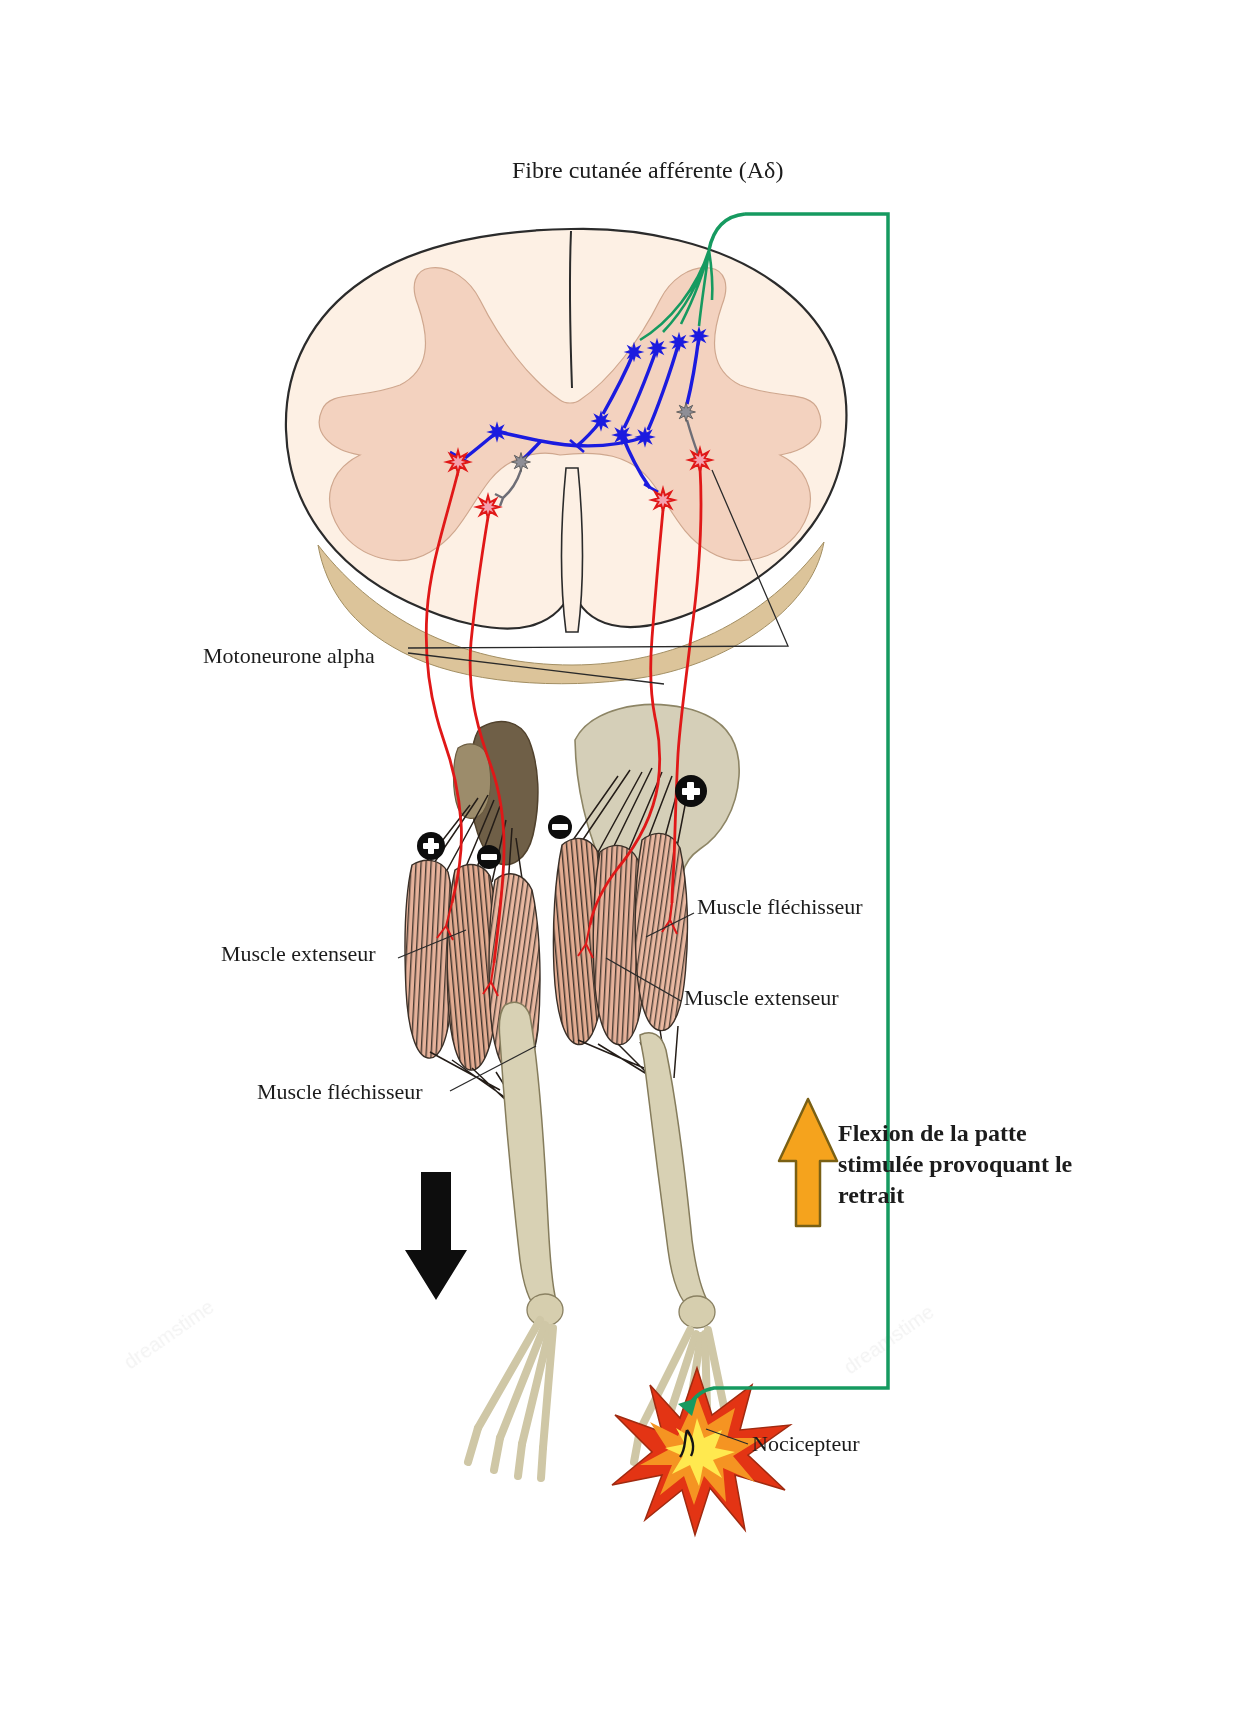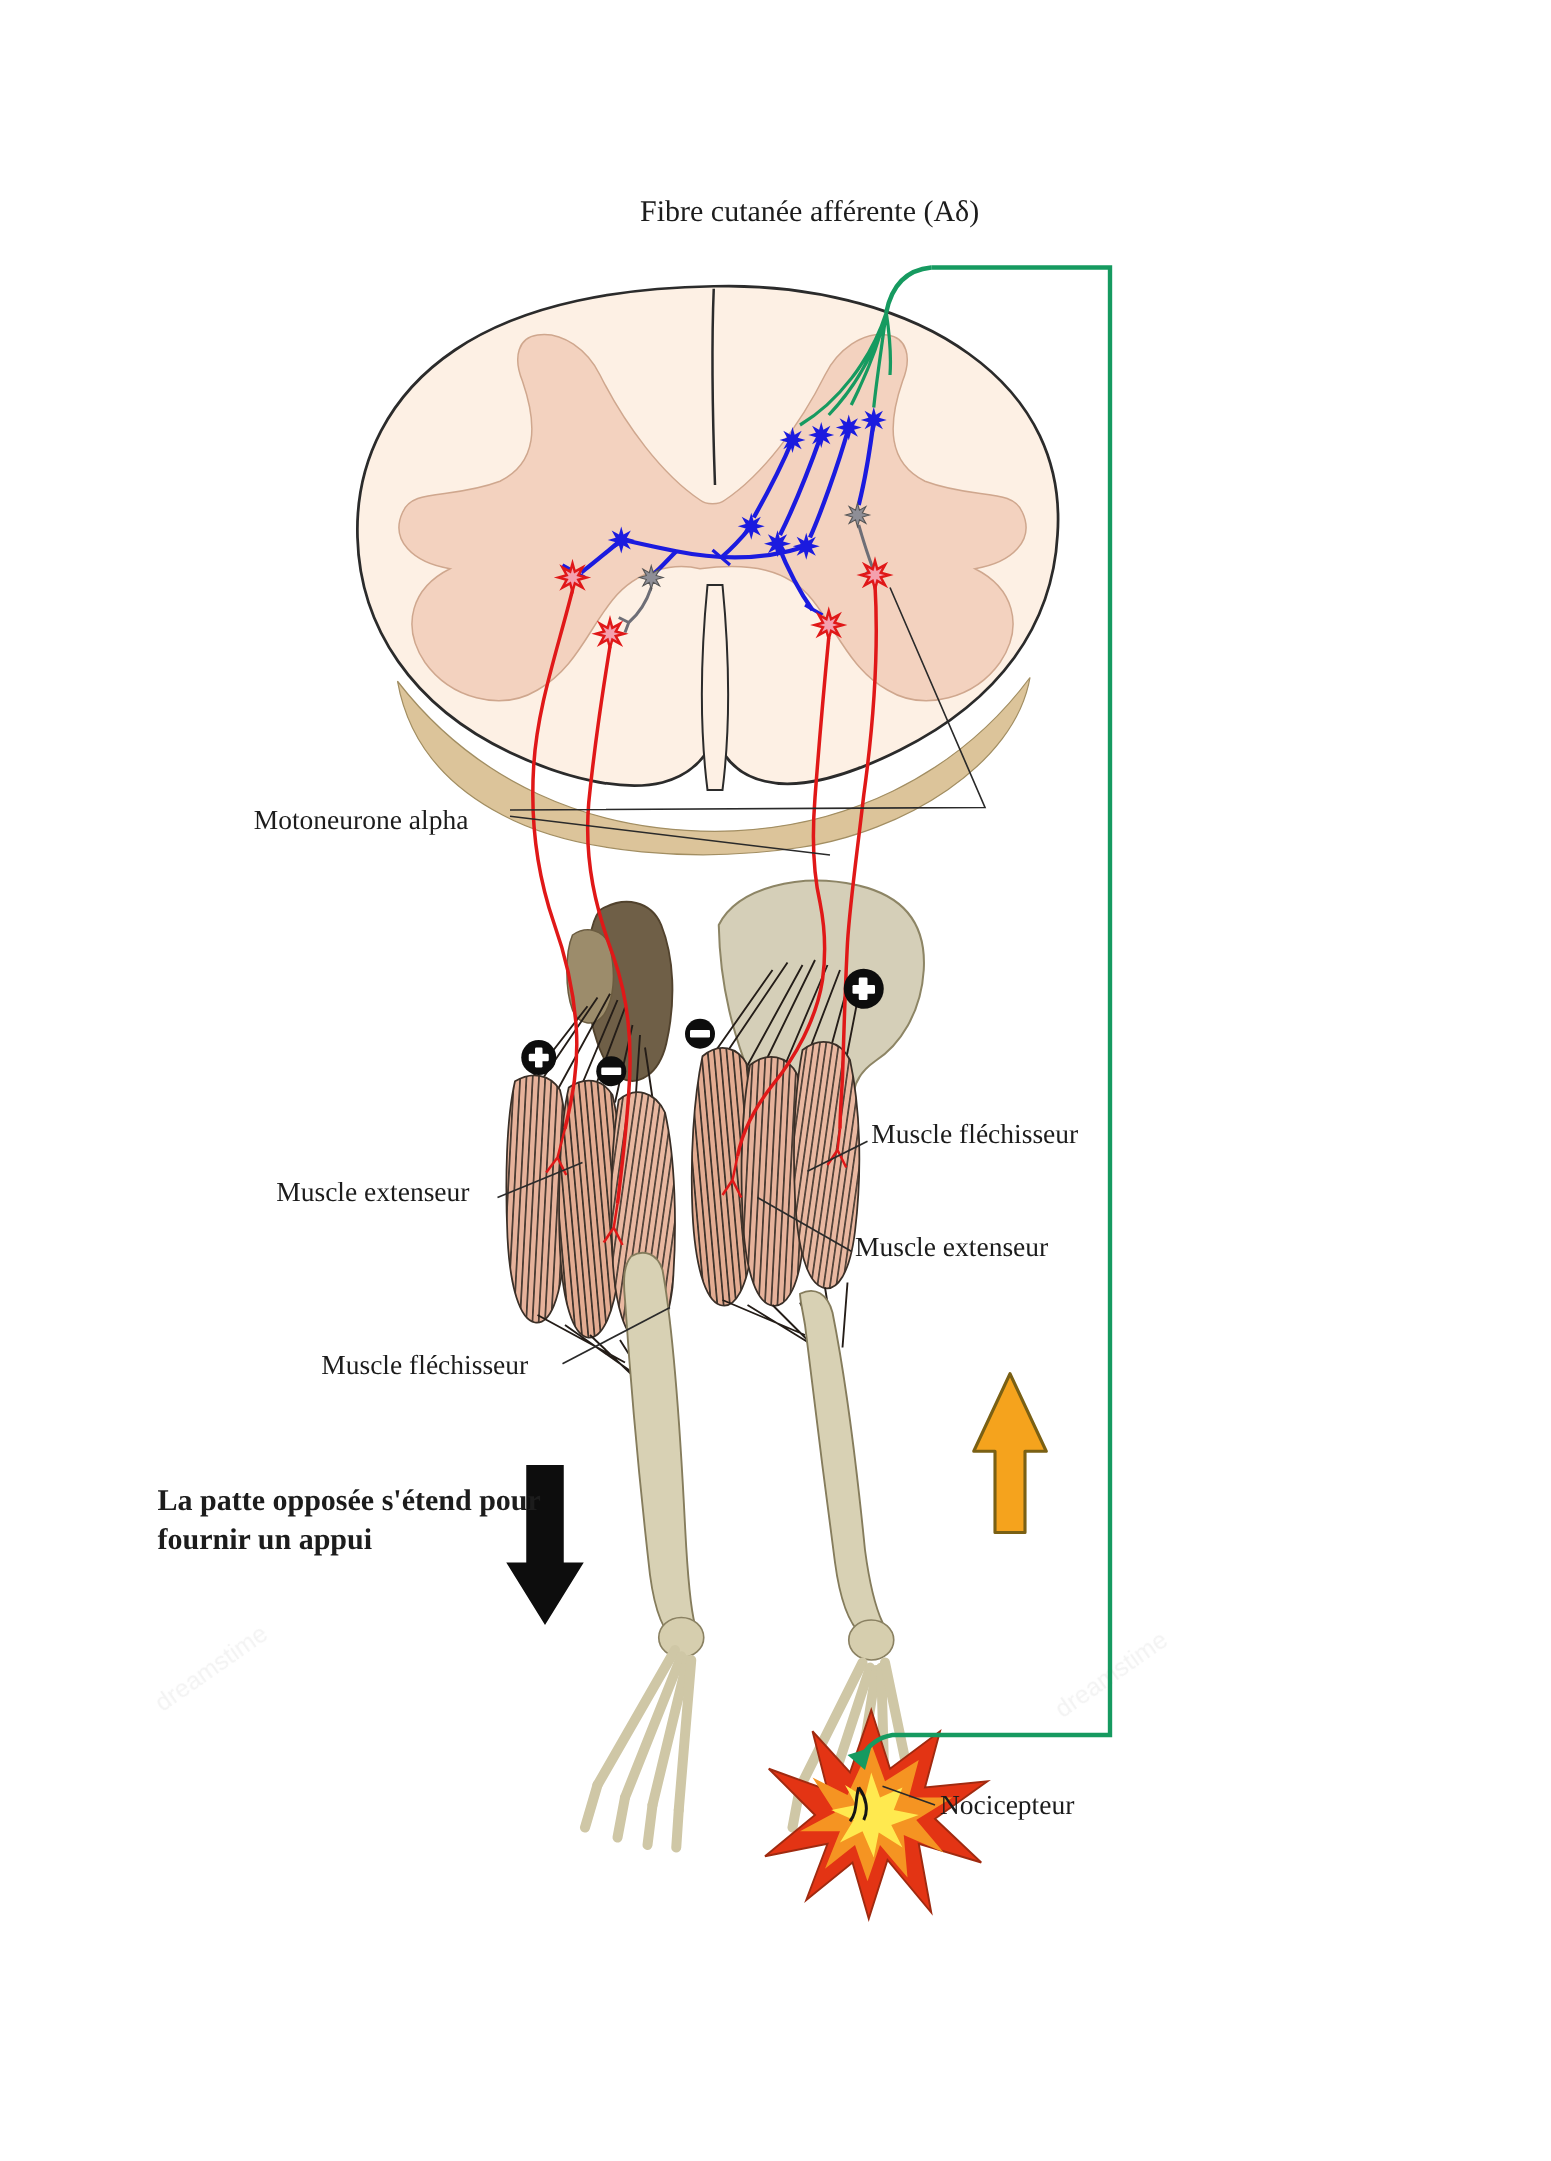--- a/index.html
+++ b/index.html
@@ -225,18 +225,18 @@
 <div class="label" style="left:203px;top:642px;">Motoneurone alpha</div>
 
 <div class="label" style="left:221px;top:940px;">Muscle extenseur</div>
 
 <div class="label" style="left:697px;top:893px;">Muscle fléchisseur</div>
 
 <div class="label" style="left:684px;top:984px;">Muscle extenseur</div>
 
 <div class="label" style="left:257px;top:1078px;">Muscle fléchisseur</div>
 
-<div class="label bold" style="left:126px;top:1186px;width:310px;">La patte opposée s'étend pour fournir un appui</div>
-
+
+<div class="label bold" style="left:838px;top:1118px;width:245px;">Flexion de la patte stimulée provoquant le retrait</div>
 
 <div class="label" style="left:752px;top:1430px;">Nocicepteur</div>
 
 </div>
 
 </body></html>

